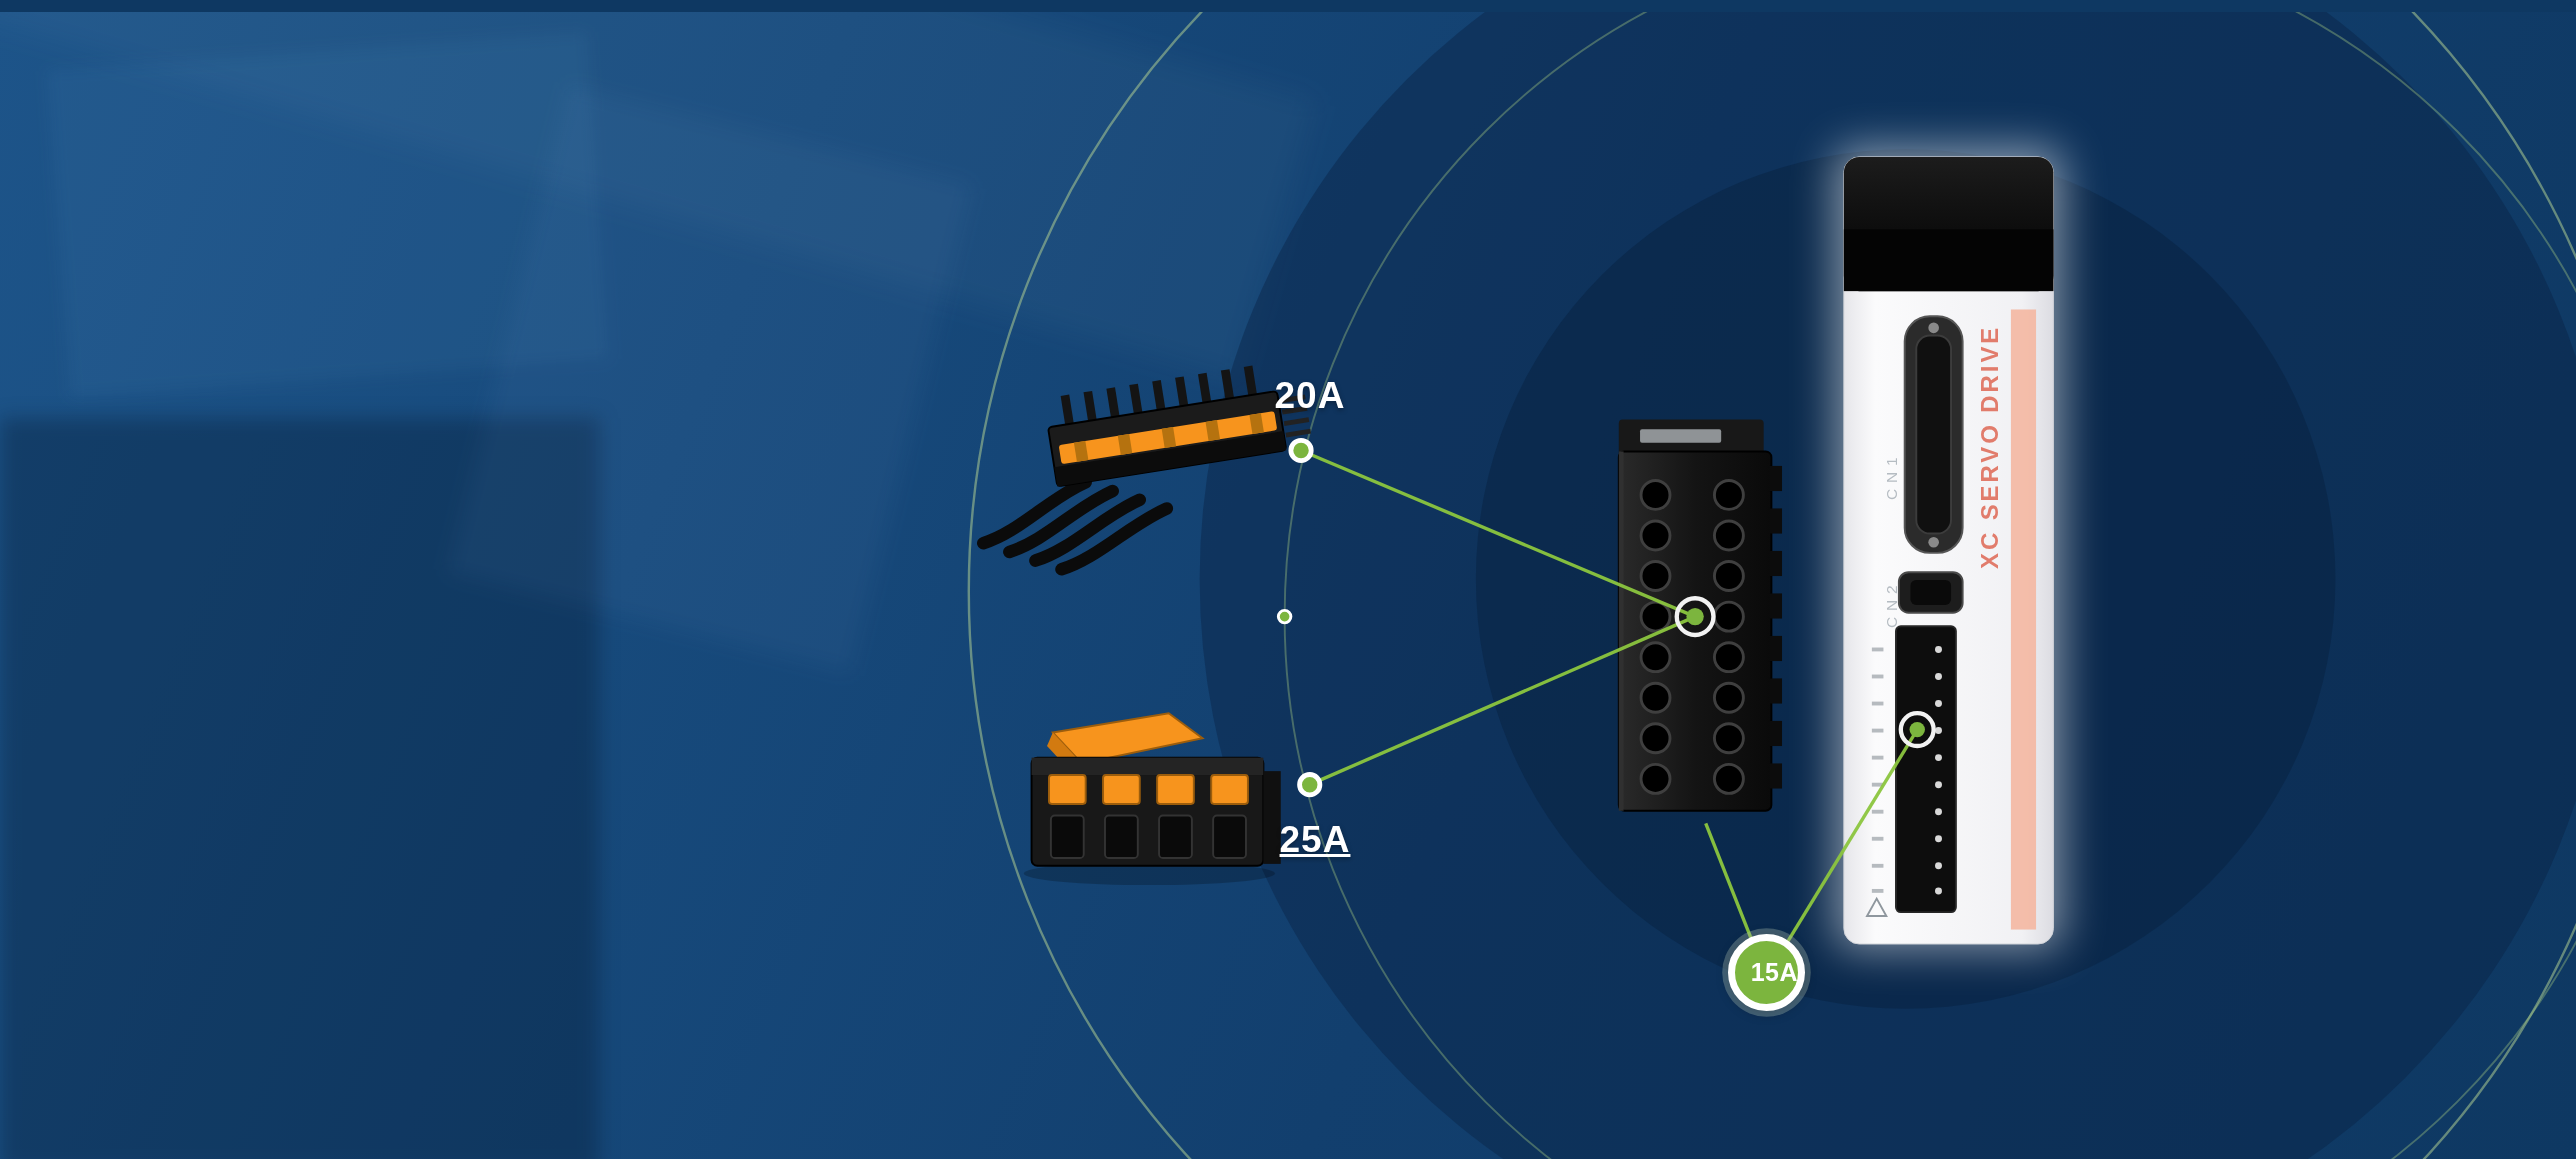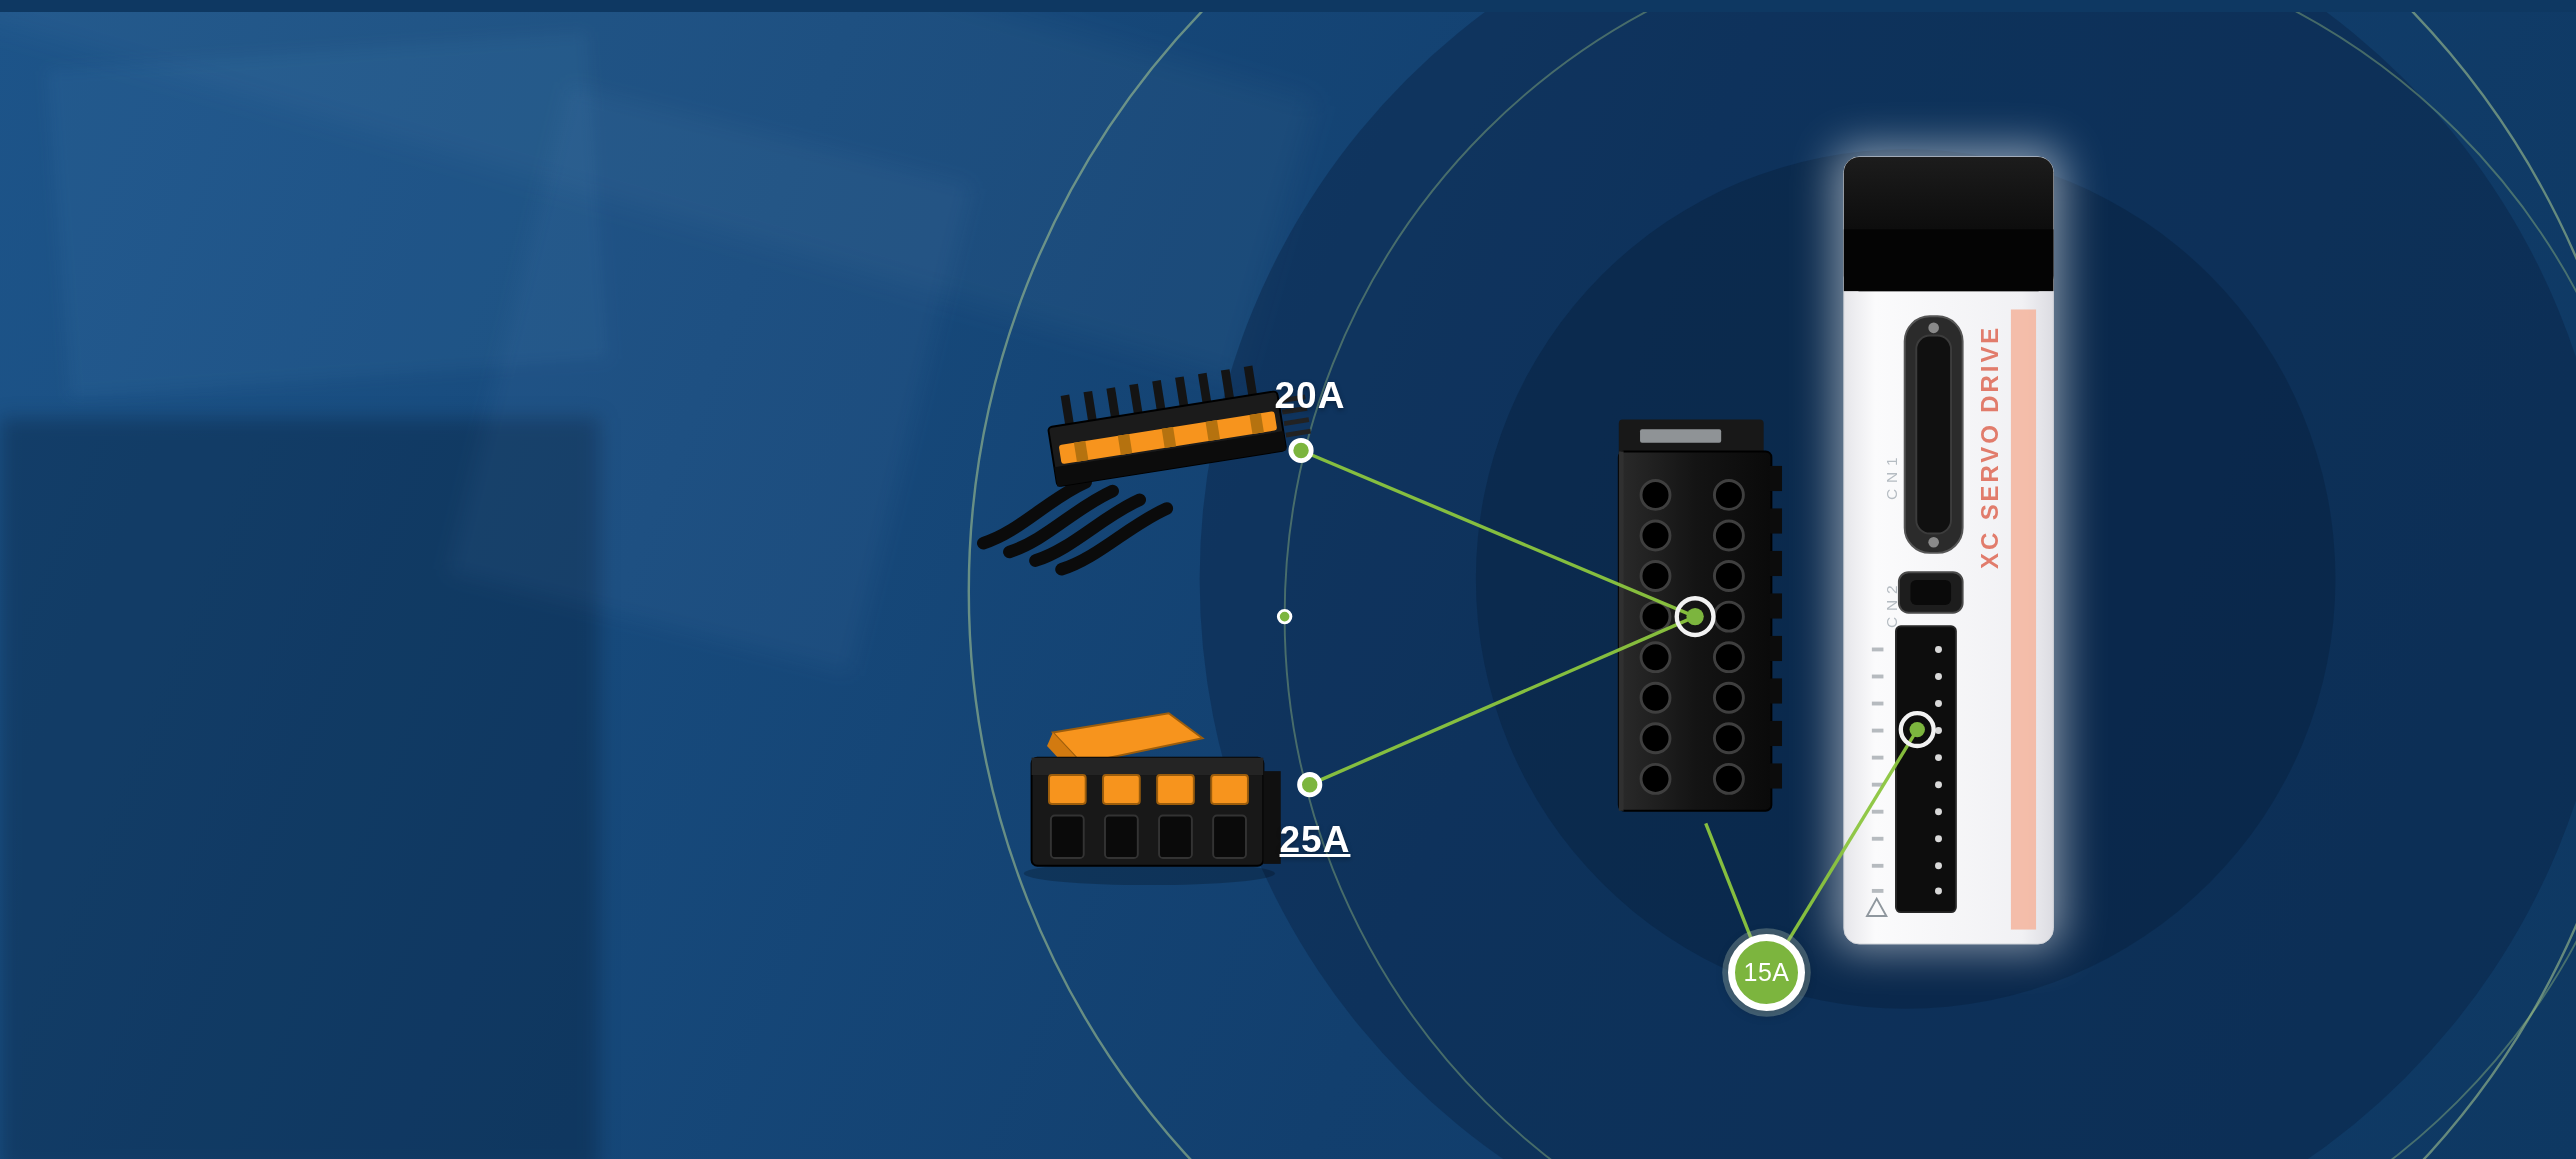--- a/index.html
+++ b/index.html
@@ -15,22 +15,22 @@
   #shape3{left:502px;top:116px;width:415px;height:502px;background:rgba(130,170,215,0.06);filter:blur(9.7px);transform:rotate(14deg);}
   #shape4{left:-145px;top:-116px;width:1449px;height:290px;background:rgba(160,190,220,0.05);transform:rotate(16deg);filter:blur(13.5px);}
   svg.art{position:absolute;left:0;top:0;width:2576px;height:1159px;}
   .label{position:absolute;color:#ffffff;font-weight:700;font-size:37px;text-align:center;letter-spacing:1px;text-shadow:0 1.9px 5.8px rgba(0,0,0,0.35);}
   #label20a{left:1247px;top:363px;width:126px;}
   #label25a{left:1252px;top:807px;width:126px;text-decoration:underline;}
   .badge{
     position:absolute;left:1728px;top:922px;width:77px;height:77px;border-radius:50%;
     background:#7cb53e;border:7.7px solid #ffffff;box-sizing:border-box;
     box-shadow:0 0 0 5.8px rgba(185,205,185,0.30),0 1.9px 11.6px rgba(0,0,0,0.35);
-    display:flex;align-items:center;justify-content:center;
-    color:#ffffff;font-weight:400;font-size:25px;letter-spacing:0.5px;
+    display:flex;align-items:center;justify-content:flex-end;
+    color:#ffffff;font-weight:700;font-size:25px;letter-spacing:0.5px;
   }
   .vtext{position:absolute;writing-mode:vertical-rl;transform:rotate(180deg);white-space:nowrap;}
   #servoText{left:1976px;top:290px;height:290px;width:35px;color:#e0705e;font-size:24px;font-weight:700;letter-spacing:2.9px;opacity:0.9;text-align:center;}
   #cn1Text{left:1883px;top:372px;height:116px;width:19.3px;color:#aab2b9;font-size:15.5px;letter-spacing:5.8px;opacity:0.85;}
   #cn2Text{left:1883px;top:529px;height:87px;width:19.3px;color:#aab2b9;font-size:15.5px;letter-spacing:5.8px;opacity:0.85;}
 </style>
 </head>
 <body>
 
 <div class="stage">

